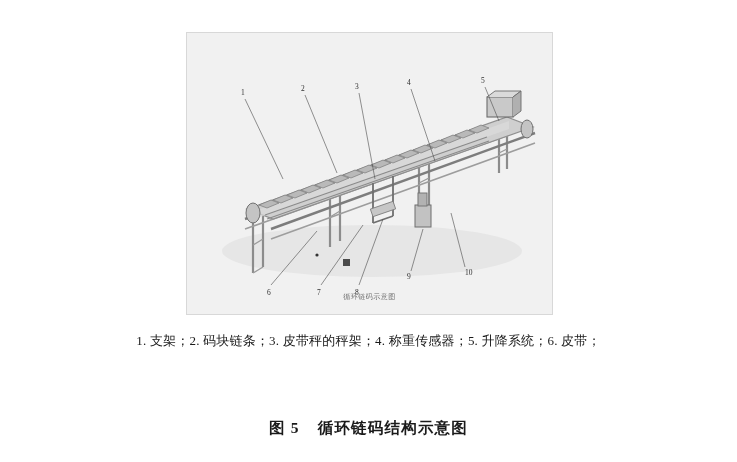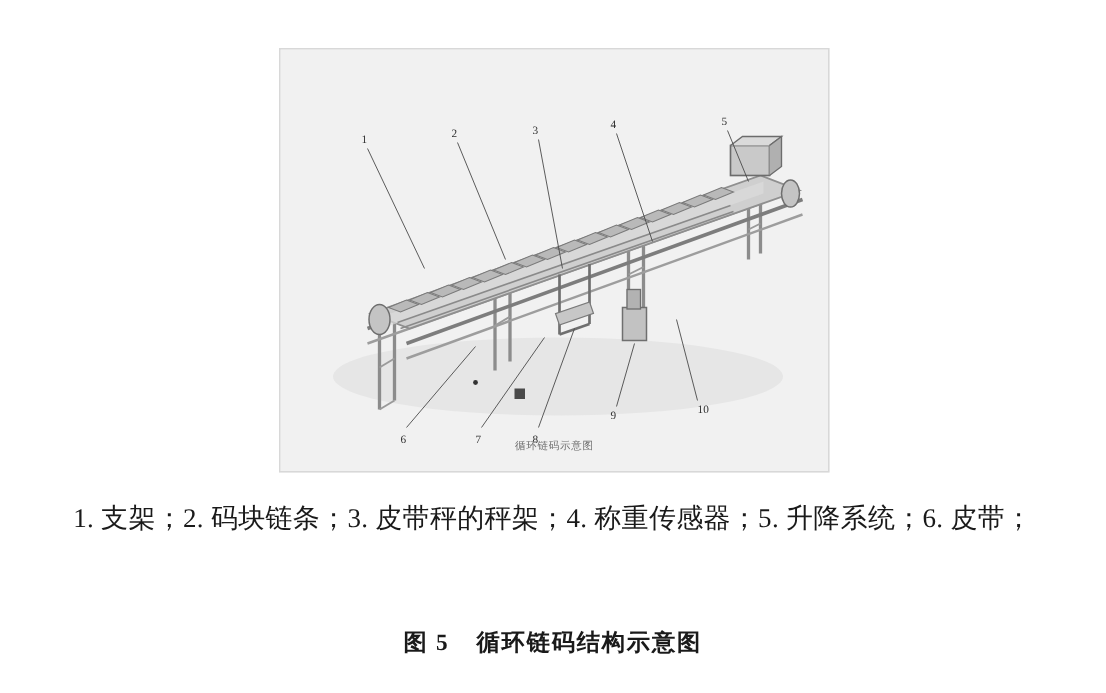--- a/index.html
+++ b/index.html
@@ -39,21 +39,21 @@
     height: 281px;
   }
 
   
   .legend {
     position: absolute;
     left: 0;
     top: 330px;
     width: 737px;
     text-align: center;
-    font-size: 18px;
+    font-size: 13px;
     line-height: 1.72;
     letter-spacing: 0.2px;
   }
   .legend .line {
     display: block;
     white-space: nowrap;
   }
 
   .fig-title {
     position: absolute;

